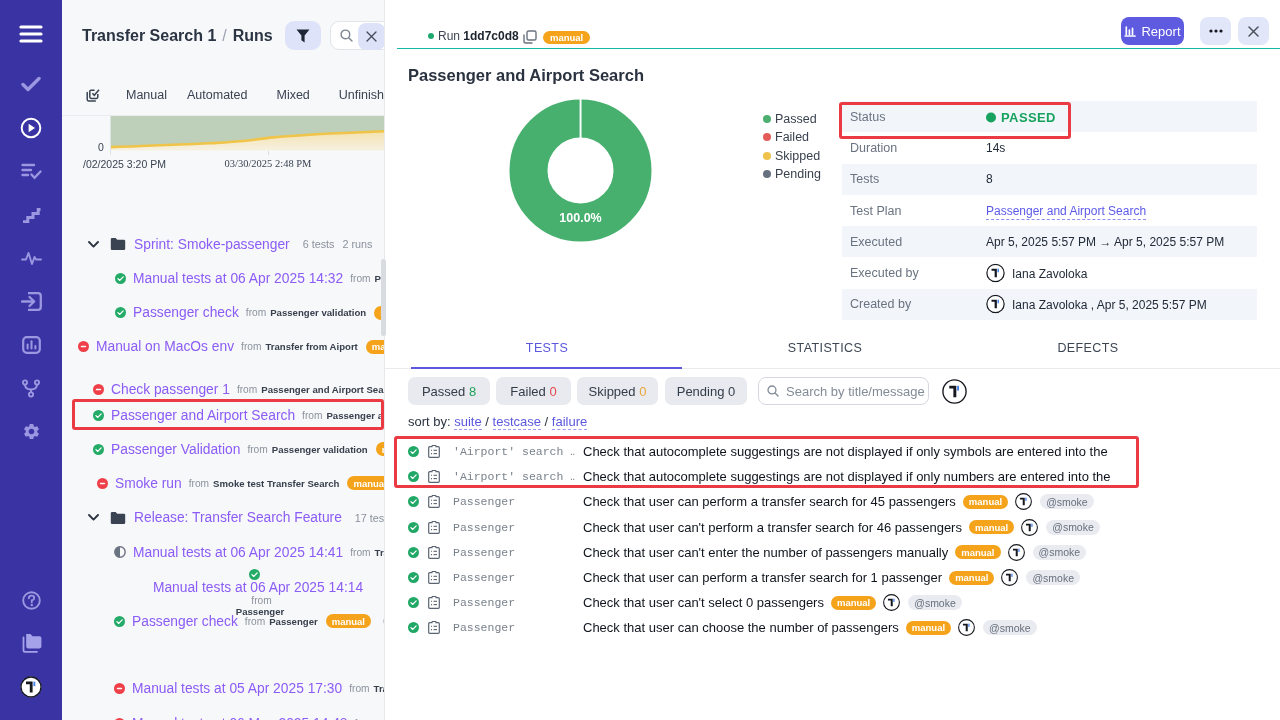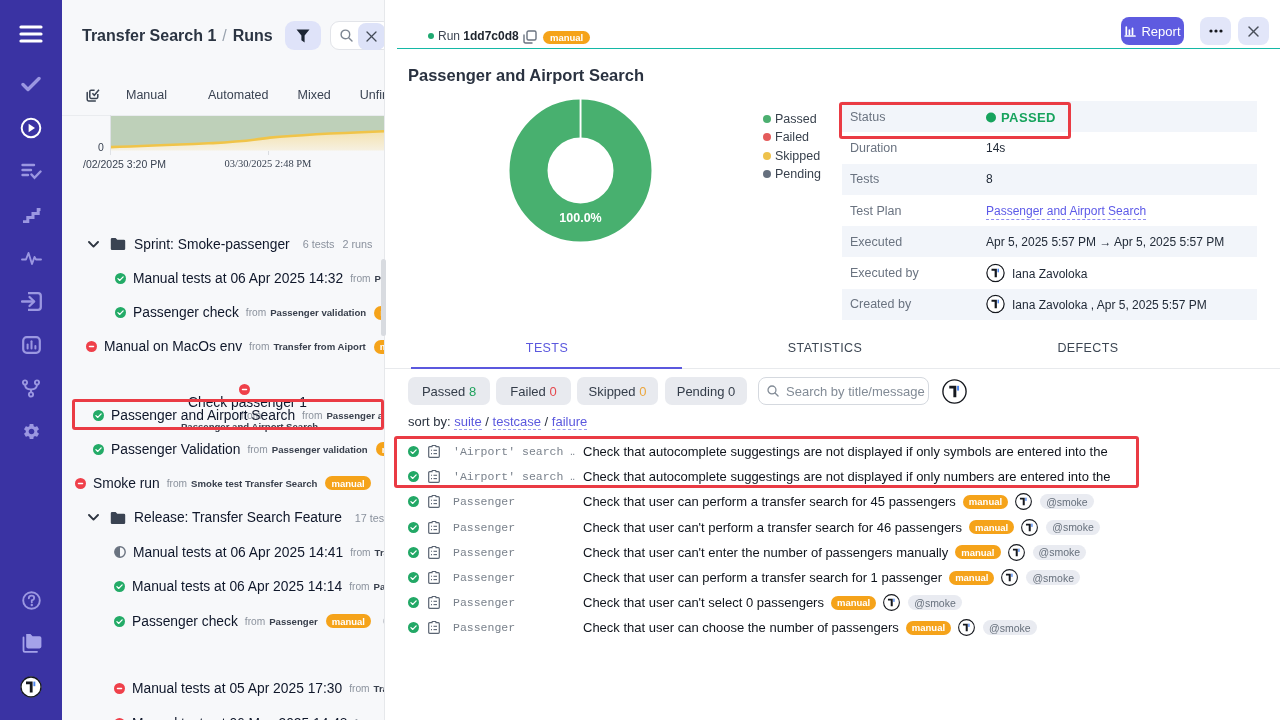--- a/index.html
+++ b/index.html
@@ -15,21 +15,21 @@
 #lpanel .hdr .sep { color:#9aa3af; font-weight:400; padding:0 6px; }
 .filtbtn { position:absolute; left:223px; top:21px; width:36px; height:29px; background:#dfe3f9; border-radius:9px; display:flex; align-items:center; justify-content:center; }
 .lsearch { position:absolute; left:268px; top:21px; width:62px; height:29px; background:#fff; border:1px solid #e2e4e9; border-radius:9px; display:flex; align-items:center; padding-left:9px; }
 .xbtn { position:absolute; left:296px; top:23px; width:27px; height:27px; background:#dde2f8; border-radius:8px; display:flex; align-items:center; justify-content:center; color:#3f4754; font-size:15px; }
 .ltabs { position:absolute; left:0; top:86px; width:322px; height:17px; display:flex; align-items:center; color:#3a4352; font-size:12.5px; }
 
 #chart { position:absolute; left:48px; top:115px; width:274px; height:36px; }
 .axl { position:absolute; font-size:10.5px; color:#3a4352; }
 
 .trow { position:absolute; left:0; width:340px; height:34px; display:flex; align-items:center; white-space:nowrap; }
-.trow .tt { font-size:13.8px; color:#0f172a; }
+.trow .tt { font-size:13.8px; color:#8b5cf6; }
 .trow .frm { font-size:10.2px; color:#8c939e; margin-left:7px; }
 .trow .bld { font-size:9.6px; font-weight:700; color:#39404d; margin-left:4px; }
 .trow .meta { font-size:10.8px; color:#8a919d; margin-left:8px; }
 .obadge { display:inline-block; background:#f5a31a; color:#fff; font-size:9.5px; font-weight:700; border-radius:8px; padding:1.5px 6px; margin-left:8px; }
 .icg,.icr,.ich { flex:0 0 auto; margin-right:7px; }
 .fold { flex:0 0 auto; }
 .chev { flex:0 0 auto; }
 
 #mpanel { left:384px; top:0; width:896px; height:720px; background:#fff; border-left:1px solid #e6e8eb; }
 #topbar { position:absolute; left:12px; top:0; width:896px; height:49px; border-bottom:1px solid #14b8a6; }
@@ -195,21 +195,21 @@
         </g>
       </svg>
     </div>
   <div class="ltabs">
     <svg style="margin-left:24px; flex:0 0 auto;" width="14" height="14" viewBox="0 0 14 14">
         <path d="M1.2 4.6 L1.2 11.6 Q1.2 12.9 2.5 12.9 L9.3 12.9" stroke="#3a4352" stroke-width="1.5" fill="none" stroke-linecap="round"></path>
         <path d="M11.8 6 L11.8 9.1 Q11.8 10.4 10.5 10.4 L5.1 10.4 Q3.8 10.4 3.8 9.1 L3.8 3.5 Q3.8 2.2 5.1 2.2 L8.6 2.2" stroke="#3a4352" stroke-width="1.5" fill="none"></path>
         <path d="M6.4 5.2 L8.3 7.3 L13 1.7" stroke="#3a4352" stroke-width="1.5" fill="none"></path>
       </svg>
     <span style="margin-left:26px;">Manual</span>
-    <span style="margin-left:41px;text-align:center;">Automated</span>
+    <span style="margin-left:20px;text-align:center;">Automated</span>
     <span style="margin-left:29px;">Mixed</span>
     <span style="margin-left:29px;">Unfinished</span>
   </div>
   <div id="chart">
     <svg width="274" height="36" viewBox="0 0 274 36">
       <defs>
           <linearGradient id="yg" x1="0" y1="0" x2="0" y2="1">
             <stop offset="0" stop-color="#f0c449" stop-opacity="0.42"></stop>
             <stop offset="1" stop-color="#f0c449" stop-opacity="0.14"></stop>
           </linearGradient>
@@ -250,31 +250,31 @@
   <div class="trow" style="top:295.6px; padding-left:53px;">
     <svg class="icg" width="11" height="11" viewBox="0 0 12 12">
         <circle cx="6" cy="6" r="6" fill="#23ab67"></circle>
         <path d="M3.2 6.1 L5.2 8.1 L8.9 4.2" stroke="#fff" stroke-width="1.4" fill="none" stroke-linecap="round" stroke-linejoin="round"></path>
       </svg>
     <span class="tt">Passenger check</span>
       <span class="frm">from</span>
       <span class="bld">Passenger validation</span>
       <span class="obadge">manual</span>
   </div>
-  <div class="trow" style="top:329.6px; padding-left:24px;">
+  <div class="trow" style="top:329.6px; padding-left:16px;">
     <svg class="icr" width="11" height="11" viewBox="0 0 12 12">
         <circle cx="6" cy="6" r="6" fill="#ef404a"></circle>
         <rect x="3" y="5.1" width="6" height="1.8" rx="0.9" fill="#fff"></rect>
       </svg>
     <span class="tt">Manual on MacOs env</span>
       <span class="frm">from</span>
       <span class="bld">Transfer from Aiport</span>
       <span class="obadge">manual</span>
   </div>
-  <div class="trow" style="top:384px; padding-left:31px;flex-direction:column;">
+  <div class="trow" style="top:372px; padding-left:31px;">
     <svg class="icr" width="11" height="11" viewBox="0 0 12 12">
         <circle cx="6" cy="6" r="6" fill="#ef404a"></circle>
         <rect x="3" y="5.1" width="6" height="1.8" rx="0.9" fill="#fff"></rect>
       </svg>
     <span class="tt">Check passenger 1</span>
       <span class="frm">from</span>
       <span class="bld">Passenger and Airport Search</span>
   </div>
   <div class="trow" style="top:398px; padding-left:31px;">
     <svg class="icg" width="11" height="11" viewBox="0 0 12 12">
@@ -288,21 +288,21 @@
   <div class="trow" style="top:432.2px; padding-left:31px;">
     <svg class="icg" width="11" height="11" viewBox="0 0 12 12">
         <circle cx="6" cy="6" r="6" fill="#23ab67"></circle>
         <path d="M3.2 6.1 L5.2 8.1 L8.9 4.2" stroke="#fff" stroke-width="1.4" fill="none" stroke-linecap="round" stroke-linejoin="round"></path>
       </svg>
     <span class="tt">Passenger Validation</span>
       <span class="frm">from</span>
       <span class="bld">Passenger validation</span>
       <span class="obadge">manual</span>
   </div>
-  <div class="trow" style="top:466.4px; padding-left:13px;">
+  <div class="trow" style="top:466.4px; padding-left:35px;">
     <svg class="icr" width="11" height="11" viewBox="0 0 12 12">
         <circle cx="6" cy="6" r="6" fill="#ef404a"></circle>
         <rect x="3" y="5.1" width="6" height="1.8" rx="0.9" fill="#fff"></rect>
       </svg>
     <span class="tt">Smoke run</span>
       <span class="frm">from</span>
       <span class="bld">Smoke test Transfer Search</span>
       <span class="obadge">manual</span>
   </div>
   <div class="trow" style="top:500.6px; padding-left:26px;">
@@ -317,21 +317,21 @@
   </div>
   <div class="trow" style="top:535.4px; padding-left:52px;">
     <svg class="ich" width="12" height="12" viewBox="0 0 12 12">
         <circle cx="6" cy="6" r="5.2" stroke="#6a7380" stroke-width="1.4" fill="none"></circle>
         <path d="M6 0.8 A5.2 5.2 0 0 0 6 11.2 Z" fill="#6a7380"></path>
       </svg>
     <span class="tt">Manual tests at 06 Apr 2025 14:41</span>
       <span class="frm">from</span>
       <span class="bld">Transfer Search</span>
   </div>
-  <div class="trow" style="top:569.2px; padding-left:52px;">
+  <div class="trow" style="top:569.2px; padding-left:52px;flex-direction:column;">
     <svg class="icg" width="11" height="11" viewBox="0 0 12 12">
         <circle cx="6" cy="6" r="6" fill="#23ab67"></circle>
         <path d="M3.2 6.1 L5.2 8.1 L8.9 4.2" stroke="#fff" stroke-width="1.4" fill="none" stroke-linecap="round" stroke-linejoin="round"></path>
       </svg>
     <span class="tt">Manual tests at 06 Apr 2025 14:14</span>
       <span class="frm">from</span>
       <span class="bld">Passenger</span>
   </div>
   <div class="trow" style="top:604px; padding-left:52px;">
     <svg class="icg" width="11" height="11" viewBox="0 0 12 12">

